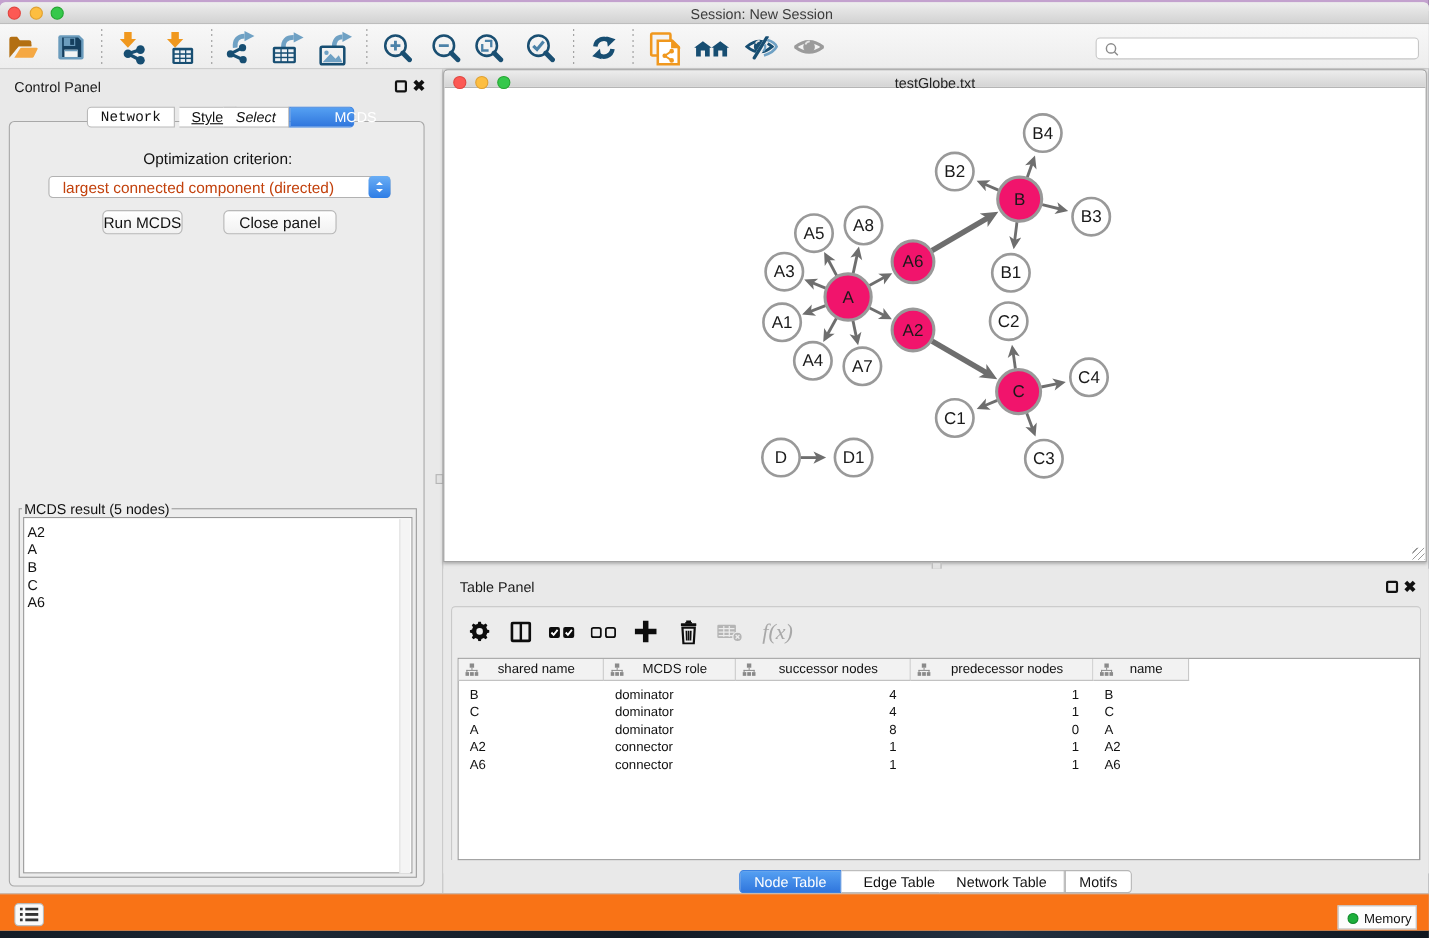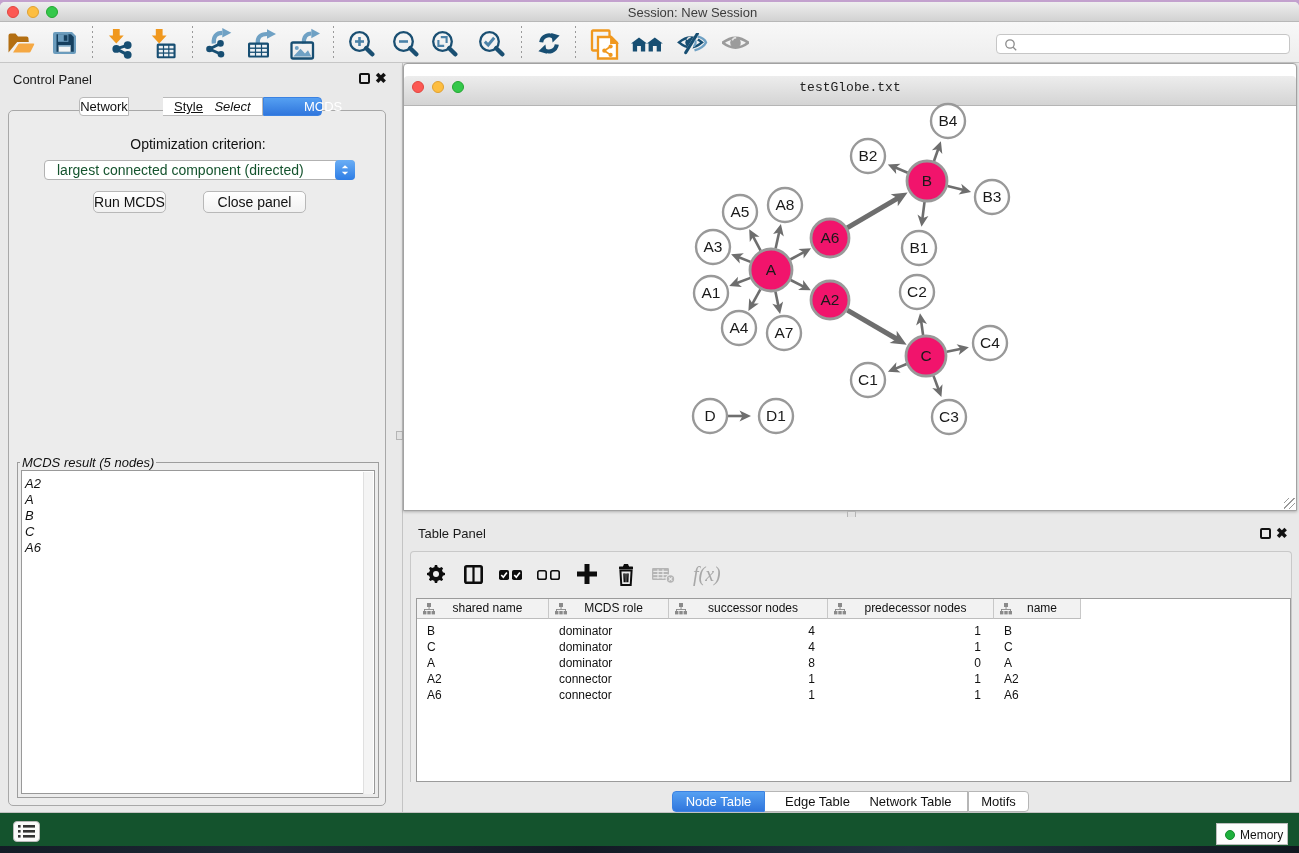--- a/index.html
+++ b/index.html
@@ -30,64 +30,64 @@
   #cp-title { left:13px; top:9px; font-size:13px; color:#1a1a1a; }
   .float-btn { position:absolute; width:11px; height:11px; border:2px solid #111; border-radius:2px; background:transparent; }
   .close-x { position:absolute; font-size:14px; font-weight:bold; color:#111; }
   .tab { position:absolute; top:34px; height:19px; border:1px solid #b9b9b9; background:#fff;
     font-size:13px; color:#111; text-align:center; line-height:18px; z-index:5; }
   .tab.sel { background:linear-gradient(#55a0f2,#3076dd); color:#fff; border-color:#3b82e2;padding-left:40px; }
   #cp-panel { left:8px; top:47px; width:378px; height:696px; background:#ececec;
     border:1px solid #a8a8a8; border-radius:5px; }
   #opt-label { left:0; top:25px; width:378px; text-align:center; font-size:14px; color:#111; }
   #cp-select { left:35px; top:49px; width:311px; height:20px; background:#fff;
-    border:1px solid #b2b2b2; border-radius:4px; font-size:14px; color:#14532d; }
+    border:1px solid #b2b2b2; border-radius:4px; font-size:14px; color:#c2410c; }
   #cp-select .txt { position:absolute; left:12px; top:1px; }
   #cp-select .step { position:absolute; right:-1px; top:-1px; width:20px; height:20px;
     background:linear-gradient(#6aaef5,#2e7de5); border-radius:4px; }
   .btn { position:absolute; top:80px; height:22px; background:linear-gradient(#ffffff,#f1f1f1);
     border:1px solid #b8b8b8; border-radius:5px; font-size:14px; color:#111;
     text-align:center; line-height:20px; }
   #fieldset { left:8px; top:351px; width:362px; height:336px; border:1px solid #9d9d9d;
-    background:#ececec;font-style:italic; }
+    background:#ececec; }
   #fieldset-legend { position:absolute; left:2px; top:-8px; line-height:15px; background:#ececec;
     padding:0 2px; font-size:13px; color:#111; }
   #mcds-list { position:absolute; left:3px; top:7px; width:354px; height:324px; background:#fff;
     border:1px solid #999; font-size:13px; color:#111; }
   #mcds-scroll { position:absolute; right:1px; top:1px; width:10px; height:322px; background:#f4f4f4; border-left:1px solid #e0e0e0; }
   .mli { position:absolute; left:3px; height:16px; line-height:16px; }
   
   #vdiv { left:389px; top:61px; width:14px; height:749px; background:#e9e9e9; border-right:1px solid #c4c4c4; }
   #vgrip { left:396px; top:429px; width:7px; height:9px; background:#e2e2e2; border:1px solid #b5b5b5; }
   
   #netwin { left:403px; top:61px; width:894px; height:448px; background:#fff; border-radius:4px 4px 0 0;
     border:1px solid #a2a2a2; box-shadow:0 1px 3px rgba(0,0,0,.25); }
-  #net-titlebar { position:absolute; left:0; top:12px; width:100%; height:30px; border-radius:4px 4px 0 0;
-    background:linear-gradient(#ededed,#d4d4d4); border-bottom:1px solid #b5b5b5;font-family:Liberation Mono, monospace; }
+  #net-titlebar { position:absolute; left:0; top:0; width:100%; height:16px; border-radius:4px 4px 0 0;
+    background:linear-gradient(#ededed,#d4d4d4); border-bottom:1px solid #b5b5b5; }
   #net-title { position:absolute; width:100%; text-align:center; top:4px; font-size:13px; color:#222; }
   #net-grip { position:absolute; right:1px; bottom:1px; width:11px; height:11px;
     background:repeating-linear-gradient(135deg, transparent 0 3px, #9a9a9a 3px 4px); }
   
   #hgrip { left:847px; top:509px; width:9px; height:7px; background:#e2e2e2; border:1px solid #b5b5b5; }
   
   #tp { left:403px; top:515px; width:896px; height:277px; background:#e9e9e9; }
   #tp-title { left:15px; top:9px; font-size:13px; color:#1a1a1a; }
   #tp-inner { left:7px; top:34px; width:882px; height:231px; background:#ececec;
     border:1px solid #c9c9c9; border-radius:4px 4px 0 0; border-bottom:none; }
   .tpi { position:absolute; top:44px; }
   #tbl { left:5px; top:46px; width:875px; height:184px; background:#fff; border:1px solid #9b9b9b; }
   .th { position:absolute; top:0px; height:20px; background:#f2f2f2;
     border-right:1px solid #c8c8c8; border-bottom:1px solid #bdbdbd;
     font-size:12px; color:#111; text-align:center; line-height:19px; }
   .td { position:absolute; height:16px; line-height:16px; font-size:12px; color:#111; }
   .tab2 { position:absolute; top:274px; height:21px; border:1px solid #b6b6b6; background:#fff;
     font-size:13px; color:#111; text-align:center; line-height:19px; }
   .tab2.sel { background:linear-gradient(#55a0f2,#3076dd); color:#fff; border-color:#3b82e2; }
   
-  #status { left:0; top:810px; width:1299px; height:34px; background:#14532d; border-top:1px solid #c2c2c2; }
+  #status { left:0; top:810px; width:1299px; height:34px; background:#f97316; border-top:1px solid #c2c2c2; }
   #stat-btn { left:13px; top:8px; width:27px; height:21px; background:#fafafa; border:1px solid #b9b9b9; border-radius:4px; }
   #memory { left:1216px; top:10px; width:72px; height:22px; background:#fdfdfd; border:1px solid #bdbdbd;
     font-size:12px; color:#111; }
   #memory .dot { position:absolute; left:8px; top:6px; width:10px; height:10px; border-radius:50%; background:#1daf3c; border:1px solid #128c2c; }
   #memory .mtxt { position:absolute; left:23px; top:4px; }
 </style>
 </head>
 <body>
 <div class="abs" id="desktop-top"></div>
 <div class="abs" id="app">
@@ -227,21 +227,21 @@
           <circle cx="7" cy="7" r="4.2" fill="none" stroke="#8b8b8b" stroke-width="1.3"></circle>
           <line x1="10.2" y1="10.2" x2="13.2" y2="13.2" stroke="#8b8b8b" stroke-width="1.3"></line>
         </svg>
       </div>
   </div>
 
   <div class="abs" id="cp">
     <div class="abs" id="cp-title">Control Panel</div>
     <div class="float-btn" style="left:359px; top:10px;"></div>
     <div class="close-x" style="left:375px; top:7px;">✖</div>
-    <div class="tab" style="left:79px; width:50px; border-radius:4px 0 0 4px;">Network</div>
+    <div class="tab" style="left:79px; width:80px; border-radius:4px 0 0 4px;font-family:Liberation Mono, monospace;">Network</div>
     <div class="tab" style="left:163px; width:52px; border-left:none;text-decoration:underline;">Style</div>
     <div class="tab" style="left:203px; width:60px; border-left:none;font-style:italic;">Select</div>
     <div class="tab sel" style="left:263px; width:59px; border-radius:0 4px 4px 0;">MCDS</div>
     <div class="abs" id="cp-panel">
       <div class="abs" id="opt-label">Optimization criterion:</div>
       <div class="abs" id="cp-select">
         <div class="txt">largest connected component (directed)</div>
         <div class="step"><svg width="20" height="20" viewBox="0 0 20 20">
               <path d="M6.8 8.2 L10 5.2 L13.2 8.2 Z" fill="#fff"></path>
               <path d="M6.8 11.8 L10 14.8 L13.2 11.8 Z" fill="#fff"></path>

